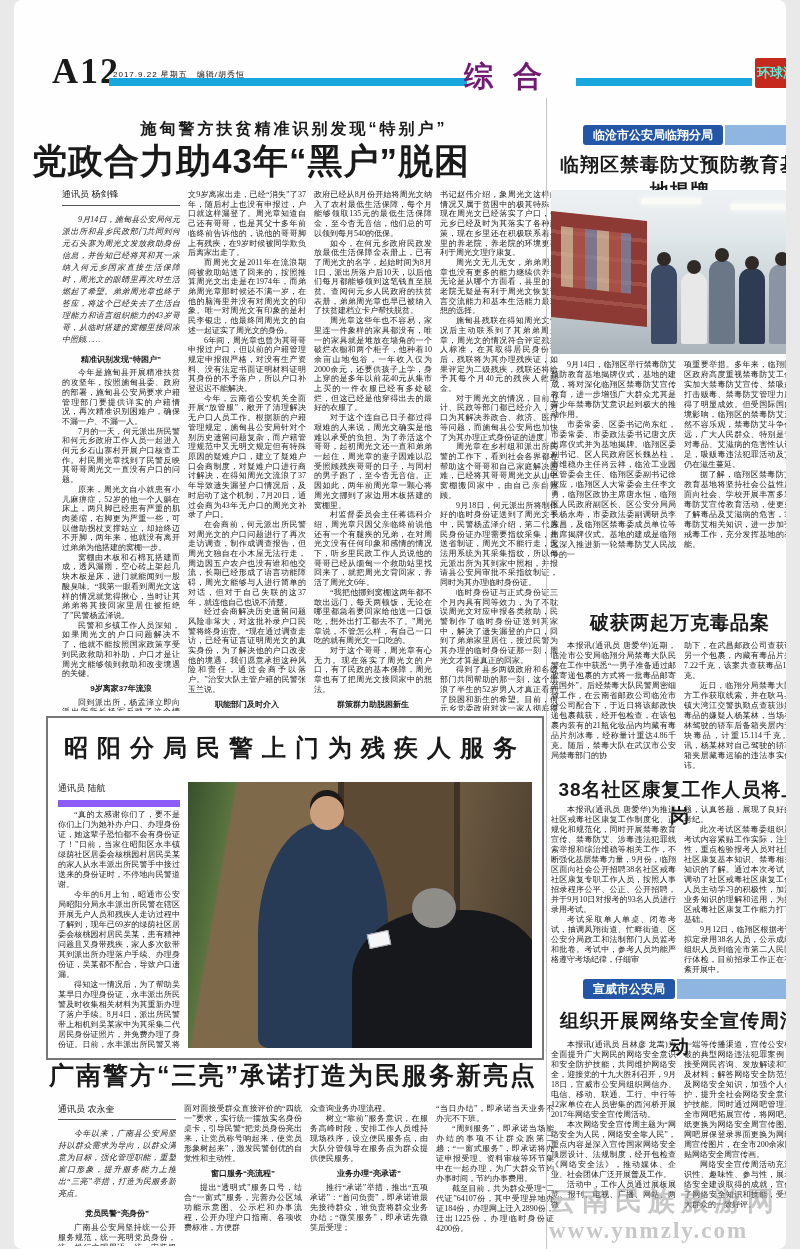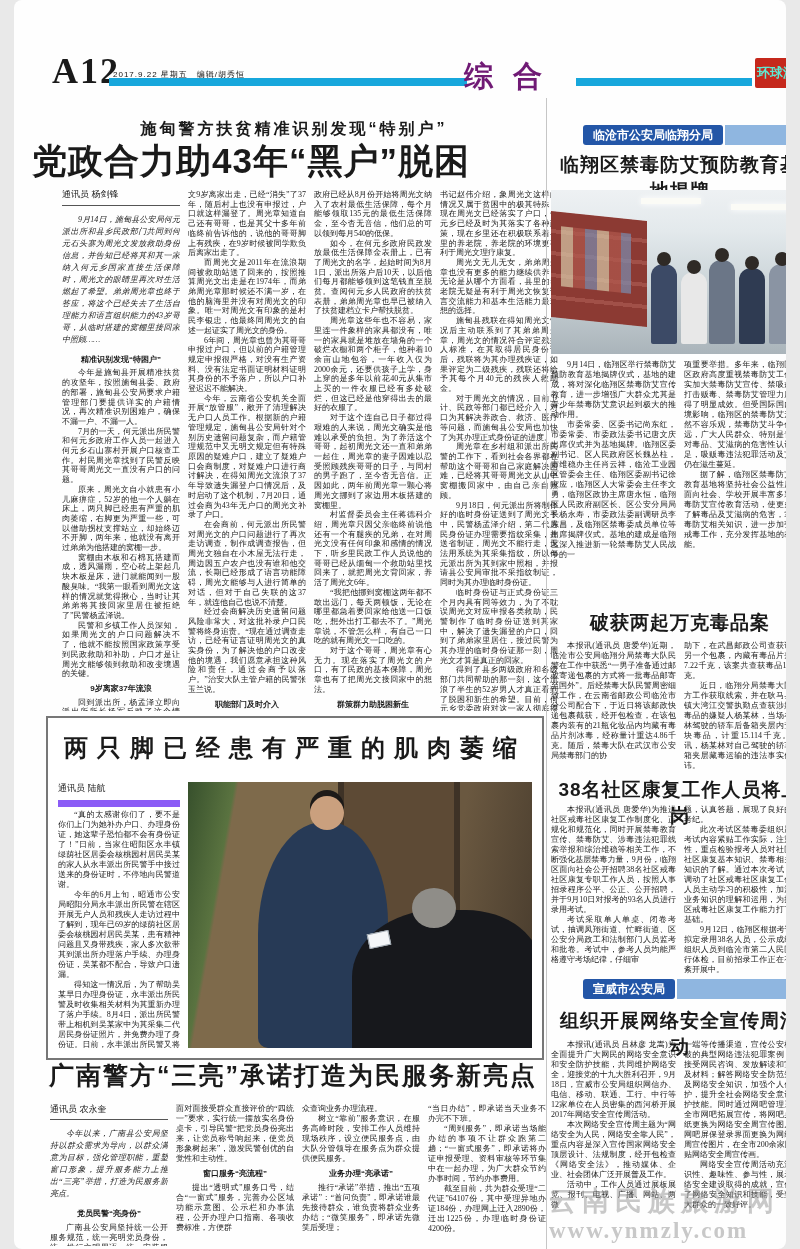--- a/index.html
+++ b/index.html
@@ -37,21 +37,21 @@
   .midbox{position:absolute;left:32px;top:716px;width:494px;height:340px;border:2px solid #777;background:#fff;}
   .mid-title{position:absolute;left:0;top:14px;width:100%;text-align:center;font-size:24px;font-weight:bold;
              letter-spacing:9px;font-family:"Liberation Sans",sans-serif;}
   .mid-byline{position:absolute;left:10px;top:64px;width:122px;font-size:9px;
               font-family:"Liberation Sans",sans-serif;border-bottom:7px solid #8b5cf6;padding-bottom:5px;}
   .midcol{position:absolute;left:10px;top:92px;width:122px;height:240px;overflow:hidden;
           font-size:8px;line-height:10px;}
   
   .bot-title{position:absolute;left:28px;top:1059px;width:502px;text-align:center;font-size:25px;
              font-weight:900;letter-spacing:2px;font-family:"Liberation Sans",sans-serif;}
-  .bot-cols{position:absolute;left:36px;top:1104px;width:496px;height:142px;display:flex;gap:8px;overflow:hidden;}
+  .bot-cols{position:absolute;left:44px;top:1104px;width:496px;height:142px;display:flex;gap:8px;overflow:hidden;}
   .bcol{width:118px;overflow:hidden;font-size:8px;line-height:10px;}
   
   .vline{position:absolute;left:532px;top:98px;width:1px;height:1151px;background:#c6c6c6;}
   .secbar{position:absolute;left:569px;width:258px;height:20px;display:flex;align-items:center;justify-content:center;}
   .secbar.b1{top:125px;} .secbar.b2{top:979px;}
   .secbar-dark{background:#2356a7;color:#fff;font-size:12px;font-weight:bold;padding:0 10px;height:20px;
                line-height:20px;border-radius:3px;font-family:"Liberation Sans",sans-serif;white-space:nowrap;}
   .secbar-light{flex:1;height:20px;background:#8fb6e0;margin-left:2px;}
   .chev{color:#2f7fd0;font-weight:bold;font-style:italic;font-size:15px;letter-spacing:-1px;
         padding-left:5px;font-family:"Liberation Sans",sans-serif;}
@@ -146,21 +146,21 @@
         <p class="p">施甸县残联在得知周光文情况后主动联系到了其弟弟周光章，周光文的情况符合评定残疾人标准，在其取得居民身份证后，残联将为其办理残疾证，如果评定为二级残疾，残联还将给予其每个月40元的残疾人救助金。</p>
         <p class="p">对于周光文的情况，目前卫计、民政等部门都已经介入，对口为其解决养政合、救济、医疗等问题，而施甸县公安局也加快了为其办理正式身份证的进度。</p>
         <p class="p">周光章在乡村组和派出所民警的工作下，看到社会各界都在帮助这个哥哥和自己家庭解决困难，已经将其哥哥周光文从山中窝棚搬回家中，由自己亲自照顾。</p>
         <p class="p">9月18日，何元派出所将制作好的临时身份证送到了周光文手中，民警杨孟泽介绍，第二代居民身份证办理需要指纹采集，并送省制证，周光文不能行走，无法用系统为其采集指纹，所以何元派出所为其到家中照相，并报请县公安局审批不采指纹制证，同时为其办理临时身份证。</p>
         <p class="p">临时身份证与正式身份证三个月内具有同等效力，为了不耽误周光文对应申报各类救助，民警制作了临时身份证送到其家中，解决了遗失漏登的户口，回到了弟弟家里居住，接过民警为其办理的临时身份证那一刻，周光文才算是真正的回家。</p>
         <p class="p">得到了县乡两级政府和各级部门共同帮助的那一刻，这个流浪了半生的52岁男人才真正看到了脱困和新生的希望。目前，何元乡党委政府对这一家人彻底摆脱贫困的各项帮扶措施也仍在继续……</p>
       </div>
   </div>
 
   <div class="midbox">
-    <div class="mid-title">两只脚已经患有严重的肌肉萎缩</div>
+    <div class="mid-title">昭阳分局民警上门为残疾人服务</div>
     <div class="mid-byline">通讯员 陆航</div>
     <div class="midcol">
         <p class="p">“真的太感谢你们了，要不是你们上门为她补办户口、办理身份证，她这辈子恐怕都不会有身份证了！”日前，当家住昭阳区永丰镇绿荫社区居委会核桃园村居民吴某的家人从永丰派出所民警手中接过送来的身份证时，不停地向民警道谢。</p>
         <p class="p">今年的6月上旬，昭通市公安局昭阳分局永丰派出所民警在辖区开展无户人员和残疾人走访过程中了解到，现年已69岁的绿荫社区居委会核桃园村居民吴某，患有精神问题且又身带残疾，家人多次欲带其到派出所办理落户手续、办理身份证，吴某都不配合，导致户口遗漏。</p>
         <p class="p">得知这一情况后，为了帮助吴某早日办理身份证，永丰派出所民警及时收集相关材料为其重新办理了落户手续。8月4日，派出所民警带上相机到吴某家中为其采集二代居民身份证照片，并免费办理了身份证。日前，永丰派出所民警又将已办好的身份证送到了吴某家中。</p>
       </div>
     <div class="photo2">
       <div class="p2-door"></div>
       <div class="p2-cop"></div>
       <div class="p2-elder"></div>

